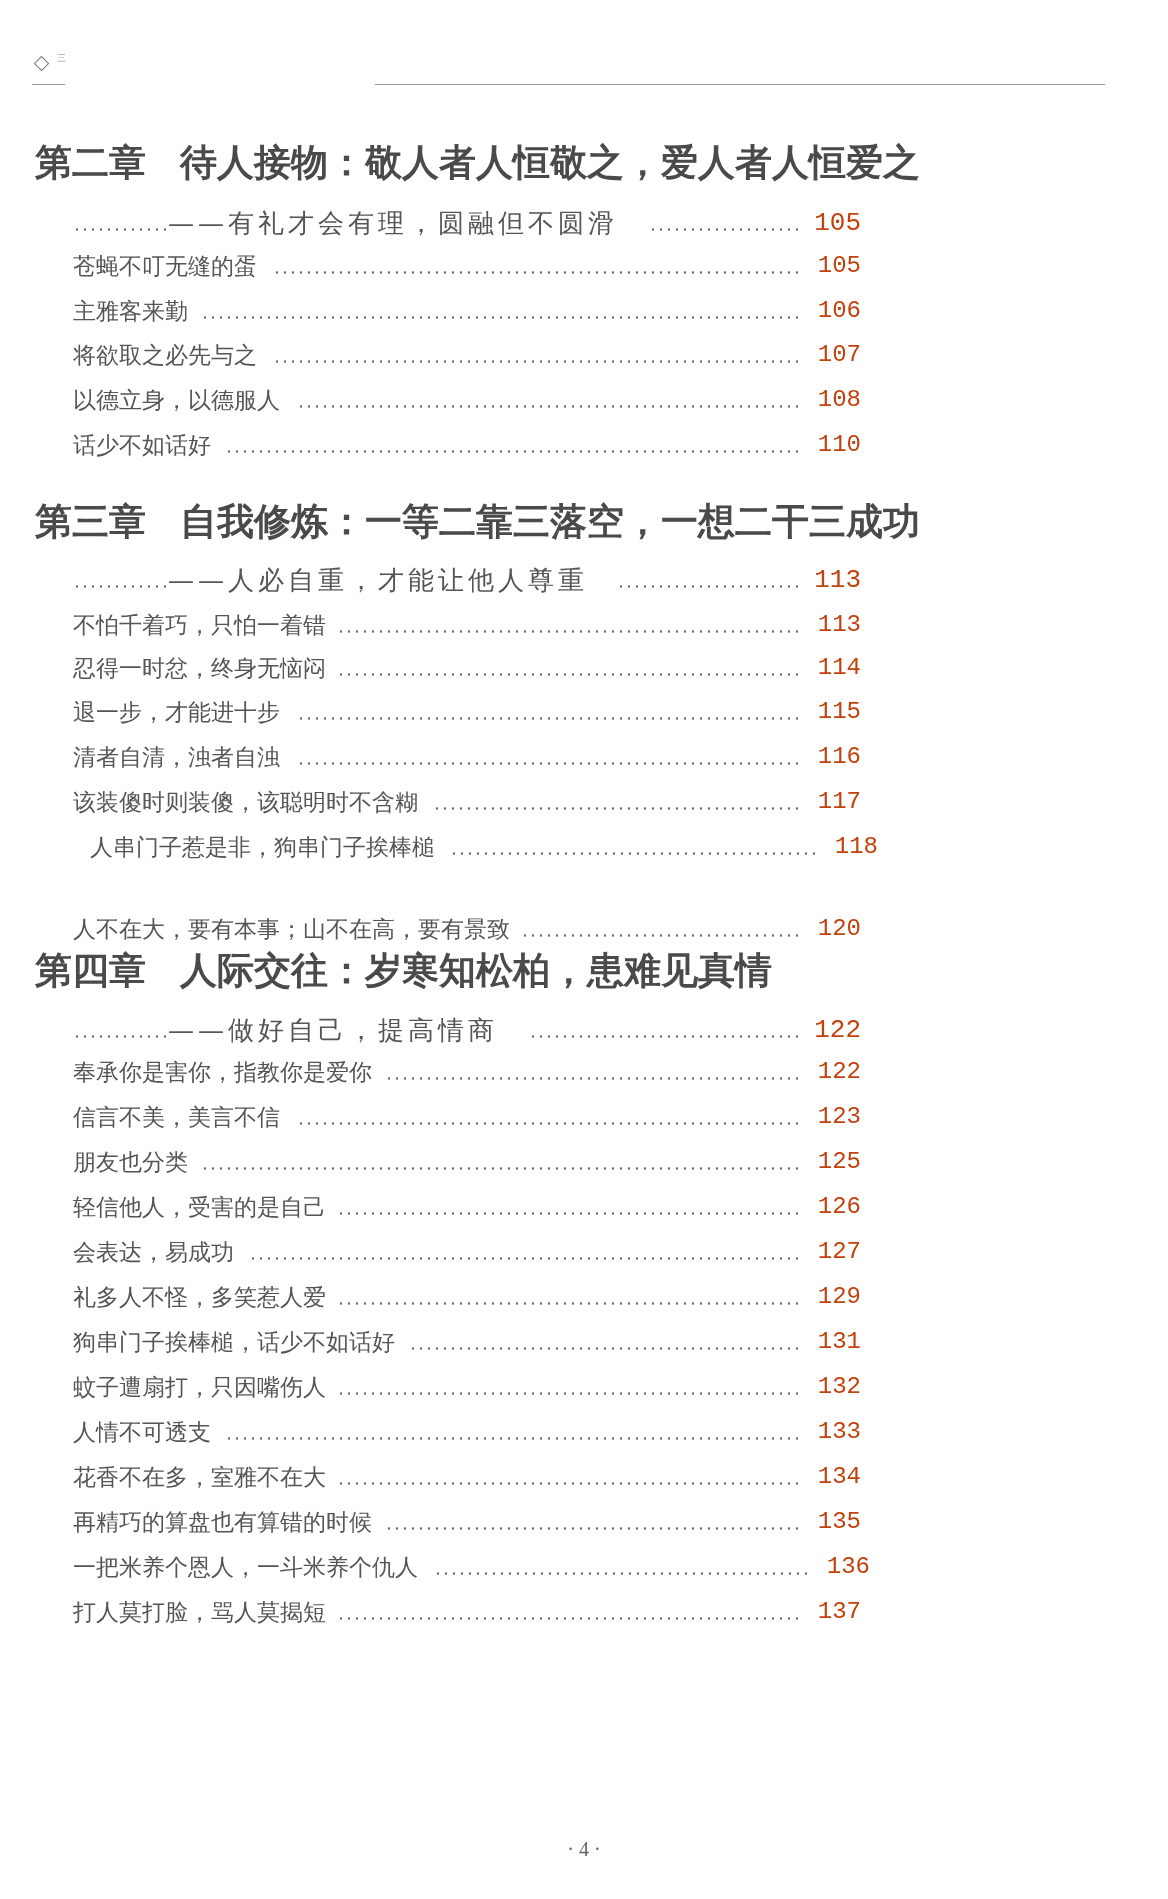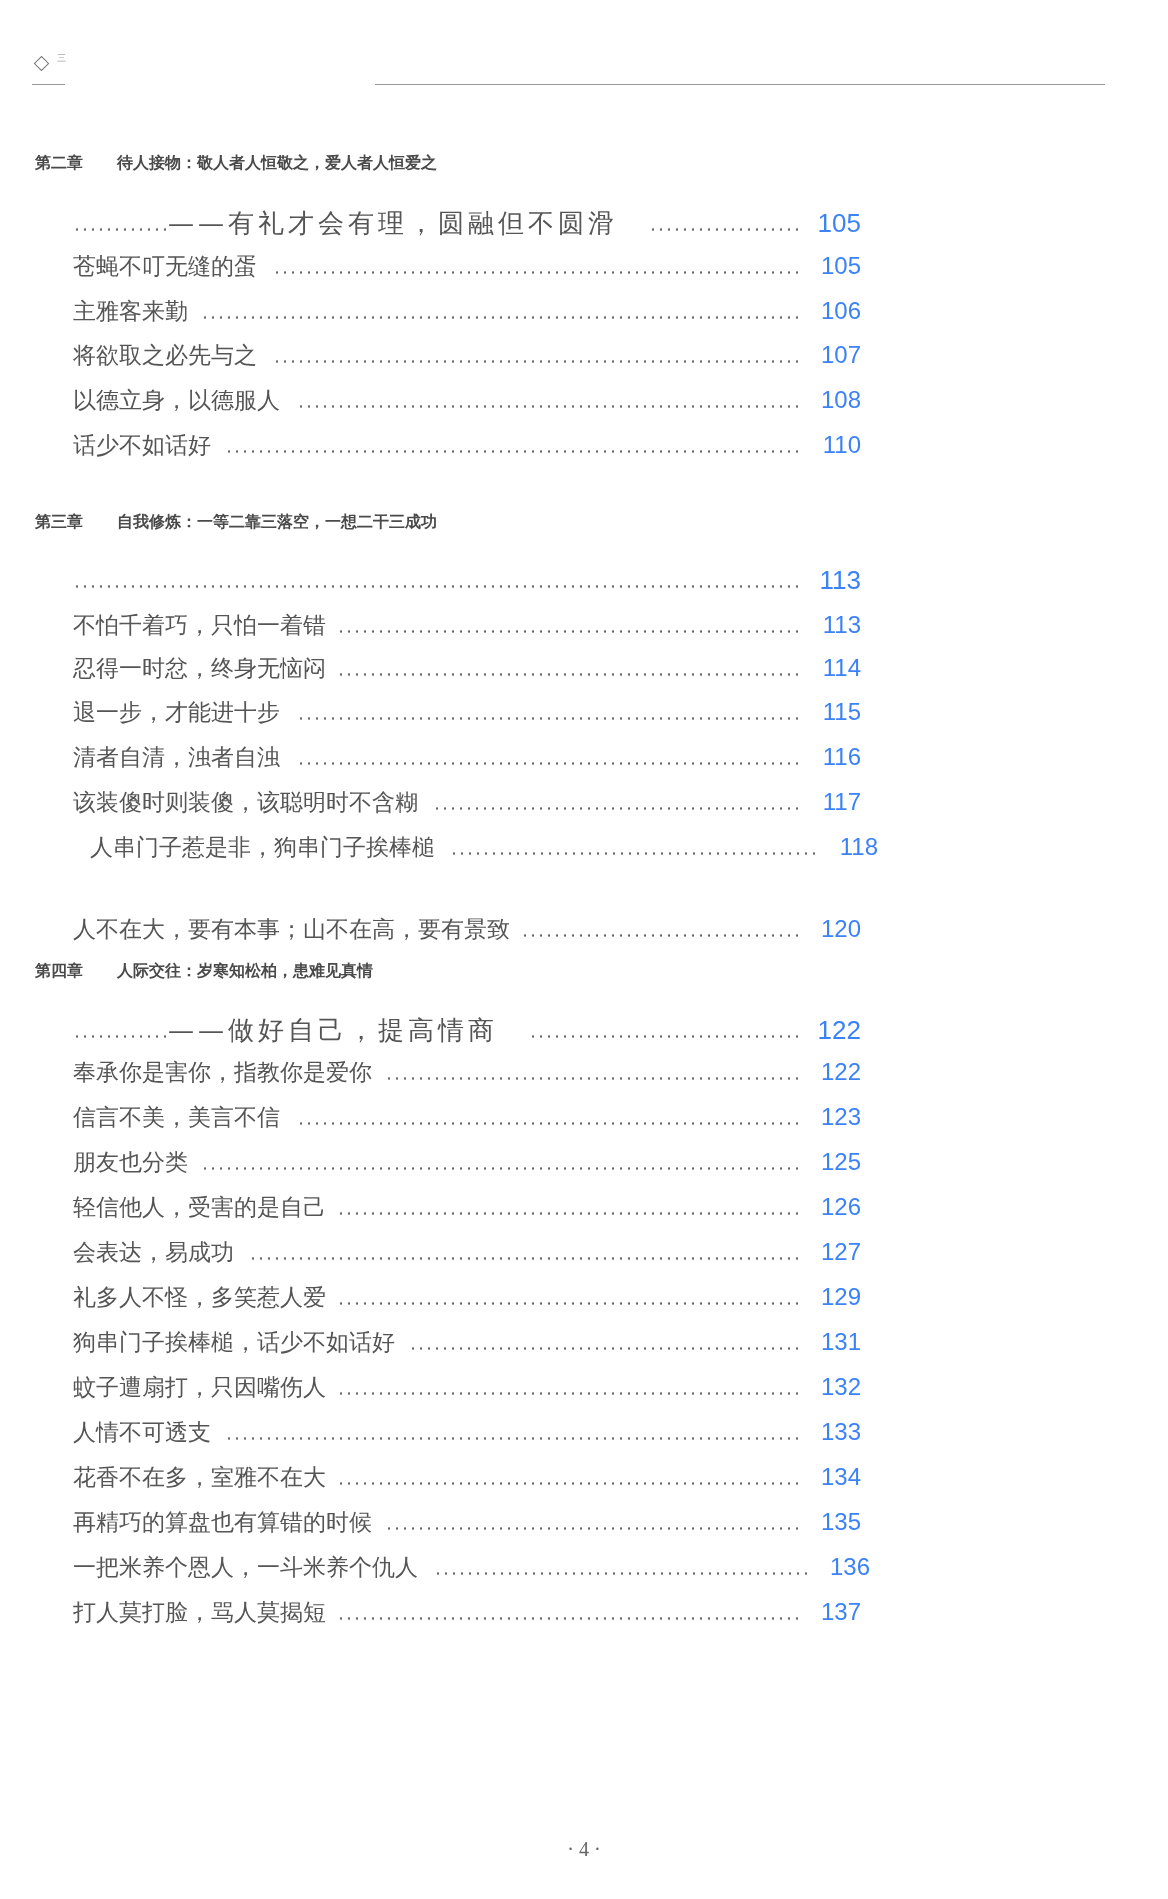--- a/index.html
+++ b/index.html
@@ -5,31 +5,31 @@
   html, body { margin: 0; padding: 0; background: #ffffff; }
   body { width: 1168px; height: 1899px; position: relative; overflow: hidden;
          font-family: "DejaVu Serif", "Liberation Serif", serif; color: #555555; }
   .header-diamond { position: absolute; left: 36px; top: 58px; width: 9px; height: 9px;
          border: 1.5px solid #777; transform: rotate(45deg); }
   .header-mark { position: absolute; left: 57px; top: 56px; font-size: 9px; color: #aaa; line-height: 5px;
          font-family: "DejaVu Sans", sans-serif; }
   .header-line-left { position: absolute; left: 32px; top: 84px; width: 33px; height: 1px; background: #999; }
   .header-line-right { position: absolute; left: 375px; top: 84px; width: 730px; height: 1px; background: #999; }
   .chapter { position: absolute; left: 35px; font-family: "DejaVu Sans", "Liberation Sans", sans-serif;
-         font-size: 16px; font-weight: bold; color: #4a4a4a; white-space: nowrap; line-height: 32px; }
+         font-size: 37px; font-weight: bold; color: #4a4a4a; white-space: nowrap; line-height: 32px; }
   .chapter .num { display: inline-block; margin-right: 34px; }
   .row { position: absolute; left: 0; width: 929px; height: 34px; }
   .row .label { position: absolute; left: 73px; top: 0; font-size: 23px; line-height: 34px; white-space: nowrap;
          background: #fff; padding-right: 14px; letter-spacing: 0px; }
   .row.sub .label { left: 168px; font-size: 26px; letter-spacing: 4px; padding-right: 30px; }
   .row .leader { position: absolute; left: 73px; right: 128px; top: 22px; height: 3px;
          background-image: radial-gradient(circle, #666 1px, transparent 1.3px);
          background-size: 8px 3px; background-repeat: repeat-x; background-position: right center; }
-  .row .page { position: absolute; right: 68px; top: 0; font-family: Liberation Sans, sans-serif;
-         font-size: 24px; line-height: 34px; color: #3b82f6; }
+  .row .page { position: absolute; right: 68px; top: 0; font-family: Liberation Mono, monospace;
+         font-size: 24px; line-height: 34px; color: #c2410c; }
   .row.sub .page { font-size: 26px; }
   .folio { position: absolute; left: 0; width: 1168px; top: 1838px; text-align: center;
          font-family: "Liberation Serif", serif; font-size: 20px; color: #666; }
 </style>
 </head>
 <body>
 
 <div class="header-diamond"></div>
 <div class="header-mark">三</div>
 <div class="header-line-left"></div>
@@ -67,20 +67,21 @@
     <div class="leader"></div>
     <span class="label">话少不如话好</span>
     <span class="page">110</span>
   </div>
 
 <div class="chapter" style="top:506px;">
   <span class="num">第三章</span><span>自我修炼：一等二靠三落空，一想二干三成功</span>
 </div>
 <div class="row sub" style="top:563px;">
   <div class="leader"></div>
+  <span class="label">——人必自重，才能让他人尊重</span>
   <span class="page">113</span>
 </div>
 <div class="row" style="top:608px;">
     <div class="leader"></div>
     <span class="label">不怕千着巧，只怕一着错</span>
     <span class="page">113</span>
   </div>
 <div class="row" style="top:651px;">
     <div class="leader"></div>
     <span class="label">忍得一时忿，终身无恼闷</span>

